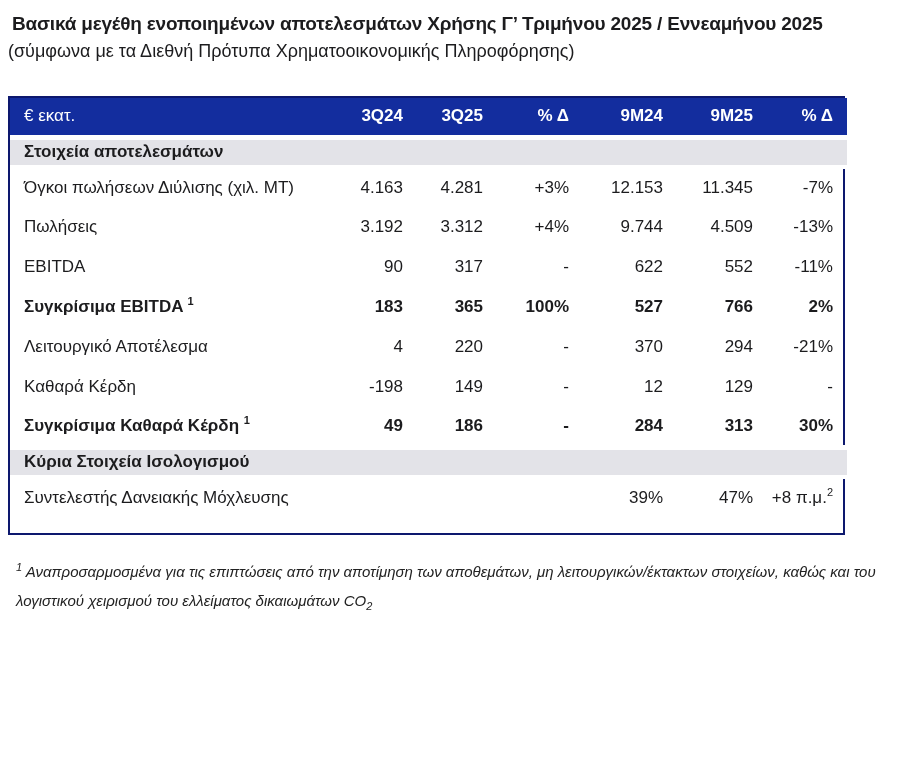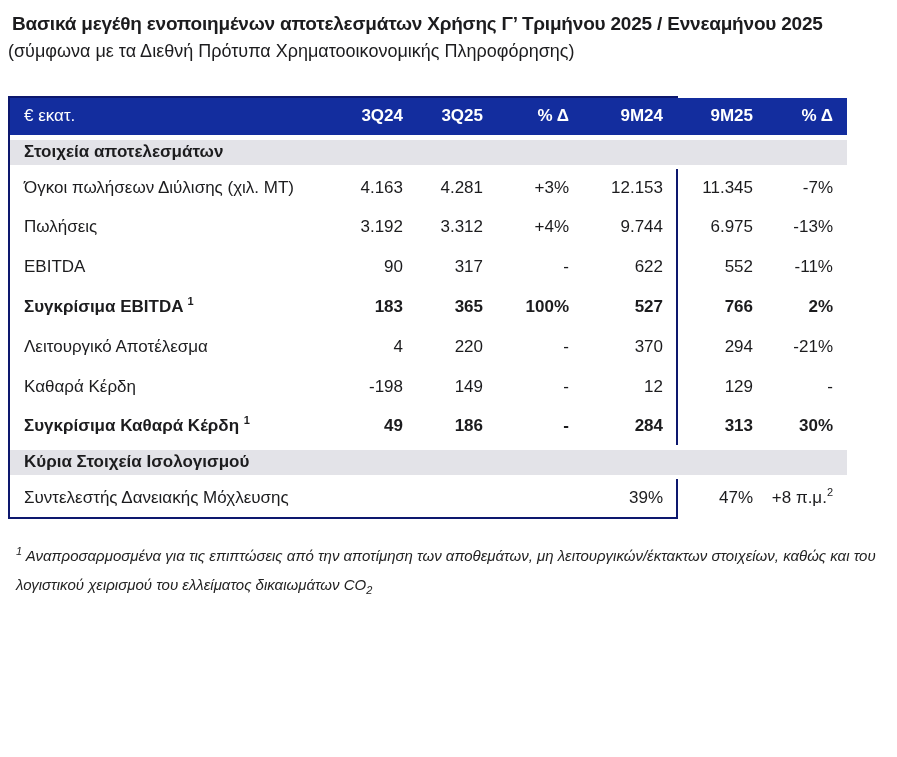--- a/index.html
+++ b/index.html
@@ -27,24 +27,25 @@
     margin:4px;
   }
   .subtitle{
     font-size:18px;
     font-weight:400;
     margin:3px 0 0 0;
     line-height:1.3;
   }
 
   .table-frame{
-    width:670px;
+    width:837px;
     margin-top:33px;
     border:2px solid var(--frame);
     background:#fff;
+    padding-bottom:16px;
   }
   table{
     width:100%;
     border-collapse:collapse;
     table-layout:fixed;
     font-size:17px;
   }
   col.c-label{width:330px;}
   col.c1{width:64px;}
   col.c2{width:80px;}
@@ -152,21 +153,21 @@
             <td class="num">12.153</td>
             <td class="num">11.345</td>
             <td class="num">-7%</td>
           </tr>
           <tr>
             <td class="label">Πωλήσεις</td>
             <td class="num">3.192</td>
             <td class="num">3.312</td>
             <td class="num">+4%</td>
             <td class="num">9.744</td>
-            <td class="num">6.975</td>
+            <td class="num">4.509</td>
             <td class="num">-13%</td>
           </tr>
           <tr>
             <td class="label">EBITDA</td>
             <td class="num">90</td>
             <td class="num">317</td>
             <td class="num">-</td>
             <td class="num">622</td>
             <td class="num">552</td>
             <td class="num">-11%</td>

